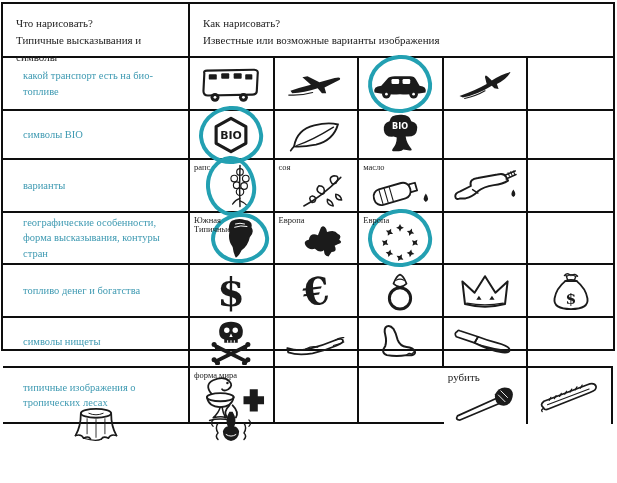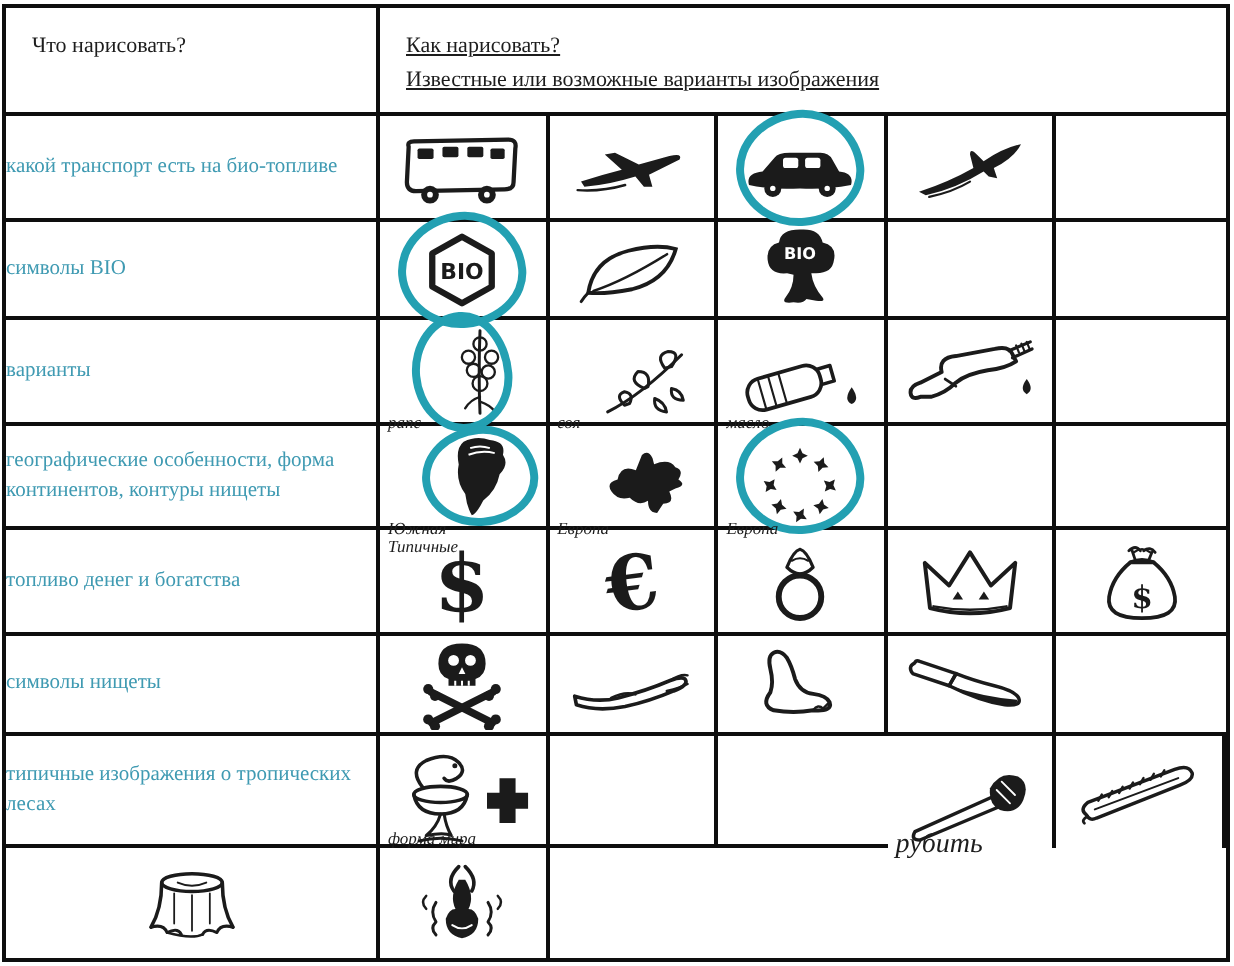--- a/index.html
+++ b/index.html
@@ -1,32 +1,32 @@
 <!DOCTYPE html>
 <html><head>
 <meta charset="utf-8">
 <style>
   *{box-sizing:border-box;margin:0;padding:0;}
   html,body{width:617px;height:483px;background:#ffffff;overflow:hidden;
     font-family:"Liberation Serif","DejaVu Serif",serif;}
-  .tbl{position:absolute;left:1px;top:2px;width:614px;height:479px;background:#fff;
+  .tbl{position:absolute;left:1px;top:2px;width:614px;height:349px;background:#fff;
     border:2.5px solid #0e0e0e;display:grid;
     grid-template-columns:187px 1fr 1fr 1fr 1fr 1fr;
     grid-template-rows:54px 53px 49px 53px 52px 53px 50px 56px auto;}
   .cell{position:relative;border-right:2px solid #0e0e0e;border-bottom:2px solid #0e0e0e;overflow:visible;}
   .lc{border-right:none;}
   .lr{border-bottom:none;}
-  .lab{border-right:2.5px solid #0e0e0e;display:flex;align-items:center;padding:4px 10px 4px 0;}
+  .lab{border-right:2.5px solid #0e0e0e;display:flex;align-items:center;padding:4px 10px 4px 20px;}
   .hd{border-bottom:2.5px solid #0e0e0e;display:block;padding:11px 10px 0 13px;
       font-size:11px;color:#1d1d1d;line-height:1.55;}
   .hd.lab{align-items:flex-start;}
-  .span5{grid-column:2/7;text-decoration:underline;}
+  .span5{grid-column:2/7;}
   .labtext{color:#3f9ab2;font-size:10.5px;line-height:1.45;}
-  .hw{position:absolute;top:3px;left:4px;font-size:8.5px;font-style:italic;color:#1d1d1d;
-      line-height:1.1;max-width:58px;z-index:3;margin-top:44px;}
+  .hw{position:absolute;top:3px;left:4px;font-size:8.5px;color:#1d1d1d;
+      line-height:1.1;max-width:58px;z-index:3;}
   .ic{position:absolute;left:50%;top:50%;transform:translate(-50%,-50%);z-index:1;}
   .ic.ir{left:60%;}
   .ic.id{top:58%;}
   .ring{position:absolute;left:50%;top:50%;width:58px;height:50px;
     border:4px solid #23a0b2;border-radius:52% 48% 50% 50%/50% 54% 46% 50%;
     transform:translate(-50%,-50%) rotate(-5deg);z-index:2;pointer-events:none;}
   .ring.tall{width:50px;height:60px;}
   .ring.big{width:64px;height:58px;}
   .hidden-defs{position:absolute;width:0;height:0;overflow:hidden;}
 </style>
@@ -280,20 +280,21 @@
   </g>
 </symbol>
 </defs>
 </svg>
 
 <div class="tbl">
 
   <div class="cell hd lab">
     <div>
       <div>Что нарисовать?</div>
+      <div>Типичные высказывания и символы</div>
     </div>
   </div>
   <div class="cell hd span5 lc">
     <div>Как нарисовать?</div>
     <div>Известные или возможные варианты изображения</div>
   </div>
 
   <div class="cell lab">
     <span class="labtext">какой транспорт есть на био-топливе</span>
   </div>
@@ -365,21 +366,21 @@
       </svg>
   </div>
   <div class="cell">
     <svg class="ic" width="68" height="39">
         <use href="#sym-nozzle"></use>
       </svg>
   </div>
   <div class="cell lc"></div>
 
   <div class="cell lab">
-    <span class="labtext">географические особенности, форма континентов, контуры нищеты</span>
+    <span class="labtext">географические особенности, форма высказывания, контуры стран</span>
   </div>
   <div class="cell">
     <span class="hw">Южная Типичные</span>
     <span class="ring" style="left:60%"></span>
     <svg class="ic ir" width="36" height="46">
         <use href="#sym-samerica"></use>
       </svg>
   </div>
   <div class="cell">
     <span class="hw">Европа</span>
@@ -457,21 +458,21 @@
   <div class="cell">
     <span class="hw" style="max-width:76px">форма мира</span>
     <svg class="ic id" width="68" height="50">
         <use href="#sym-hygieia"></use>
       </svg>
   </div>
   <div class="cell"></div>
   <div class="cell lc"></div>
 
   <div class="cell lr">
-    <span class="hw" style="font-size:14px">рубить</span>
+    <span class="hw" style="font-size:11px">рубить</span>
     <svg class="ic id" width="64" height="45">
         <use href="#sym-axe"></use>
       </svg>
   </div>
   <div class="cell lr">
     <svg class="ic" width="66" height="35">
         <use href="#sym-chainsaw"></use>
       </svg>
   </div>
   <div class="cell lr">

